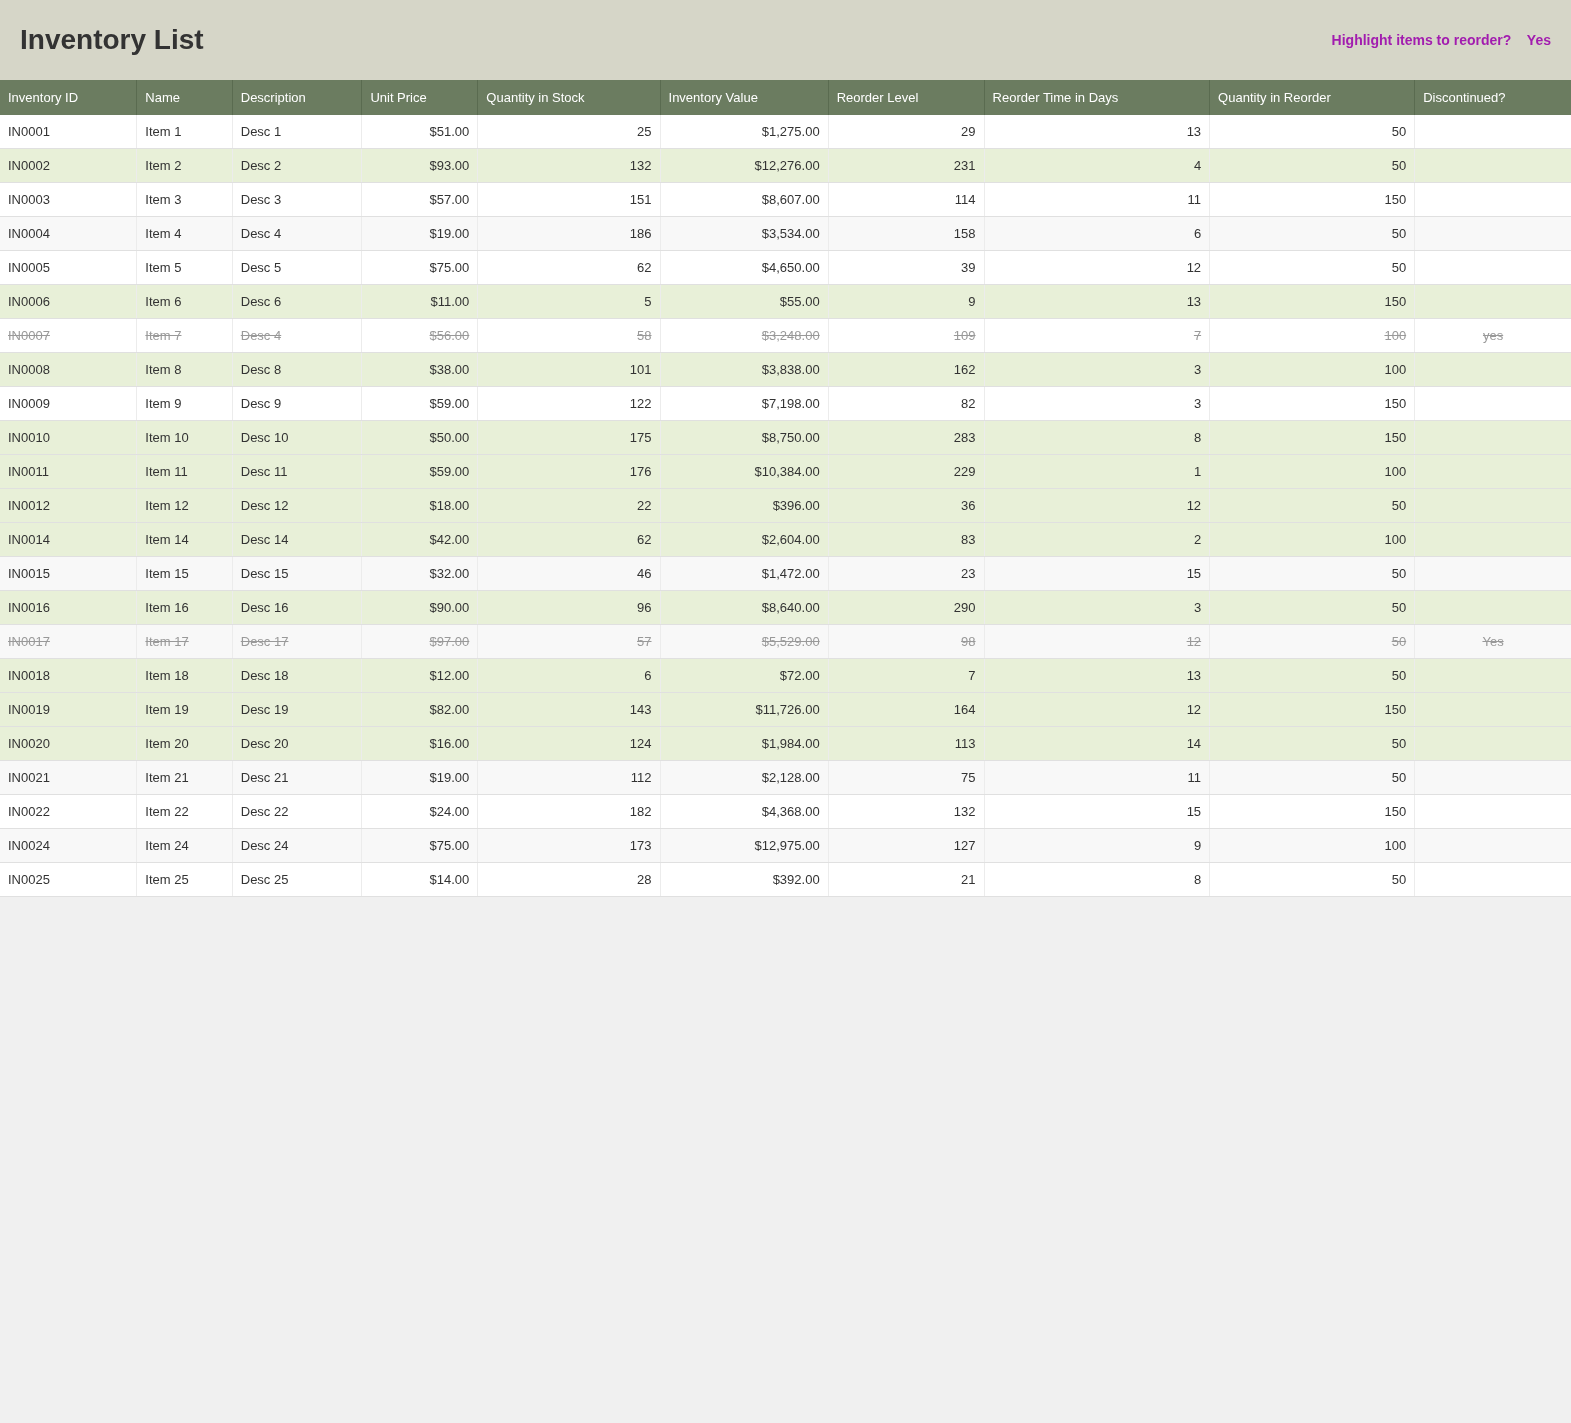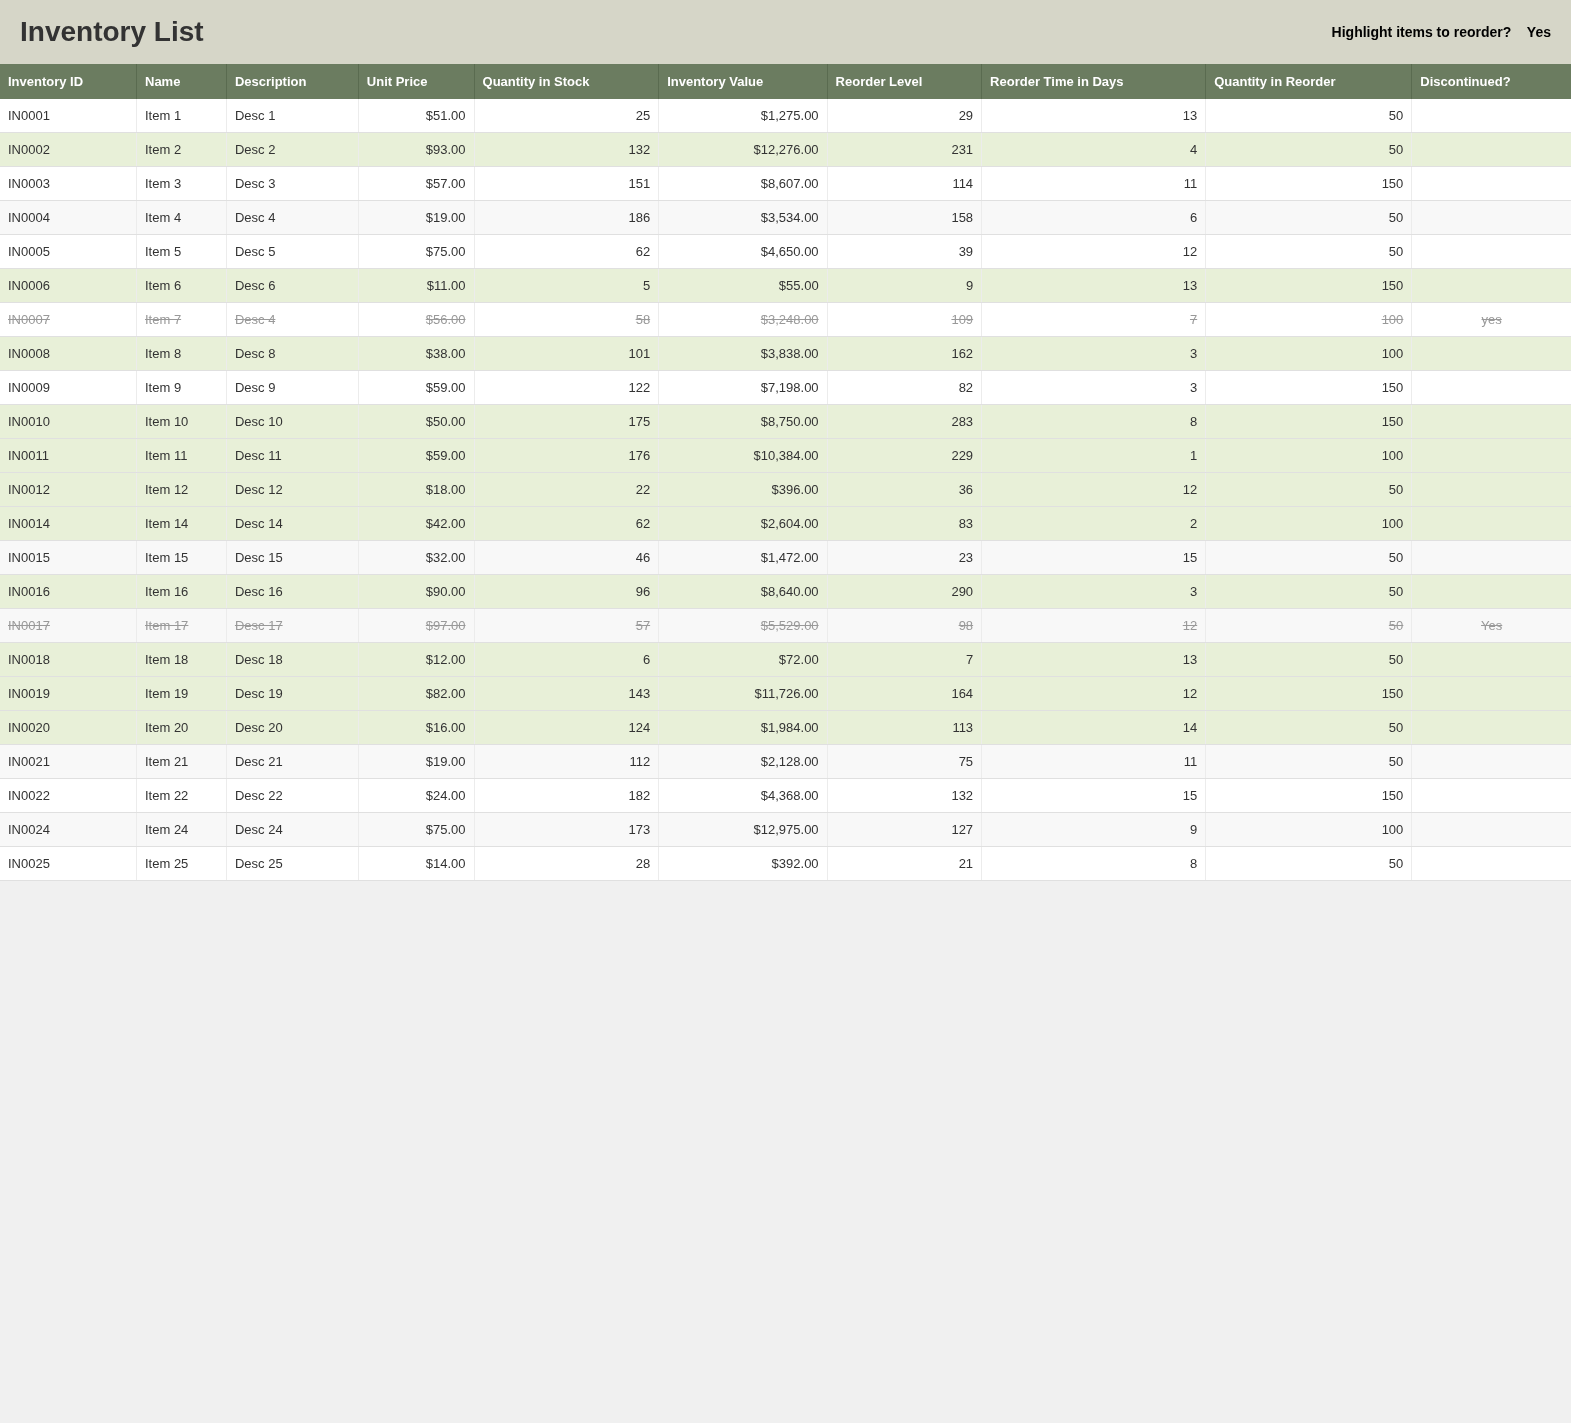--- a/index.html
+++ b/index.html
@@ -4,56 +4,56 @@
   <style>
     * { box-sizing: border-box; margin: 0; padding: 0; }
     body {
       font-family: Arial, sans-serif;
       font-size: 13px;
       background: #f0f0f0;
       color: #333;
     }
     .header-bar {
       background: #d6d6c8;
-      padding: 16px 20px;
+      padding: 24px 20px;
       display: flex;
       align-items: center;
       justify-content: space-between;
     }
     .page-title {
       font-size: 28px;
       font-weight: bold;
       color: #333;
     }
     .highlight-toggle {
       font-size: 14px;
       color: #555;
     }
     .highlight-toggle span {
-      color: #000000;
+      color: #a21caf;
       font-weight: bold;
     }
     .table-container {
       width: 100%;
       overflow-x: auto;
     }
     table {
       width: 100%;
       border-collapse: collapse;
       background: white;
     }
     thead tr {
       background: #6b7c60;
       color: white;
     }
     thead th {
       padding: 10px 8px;
       text-align: left;
       font-size: 13px;
-      font-weight: 700;
+      font-weight: 400;
       border-right: 1px solid #5a6b50;
       vertical-align: middle;
     }
     thead th:last-child { border-right: none; }
     tbody tr:nth-child(even) {
       background: #f8f8f8;
     }
     tbody tr:nth-child(odd) {
       background: #ffffff;
     }

